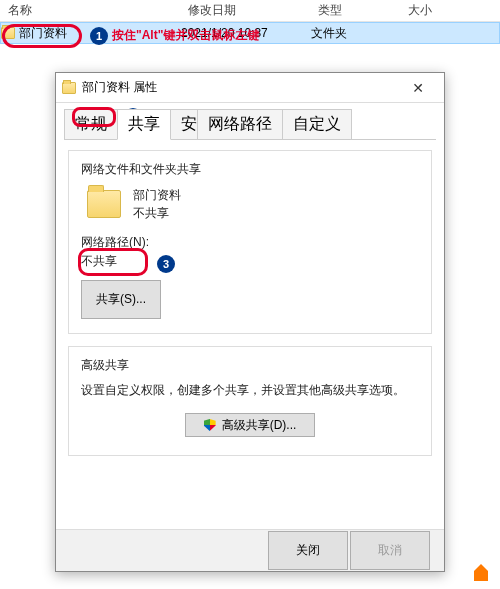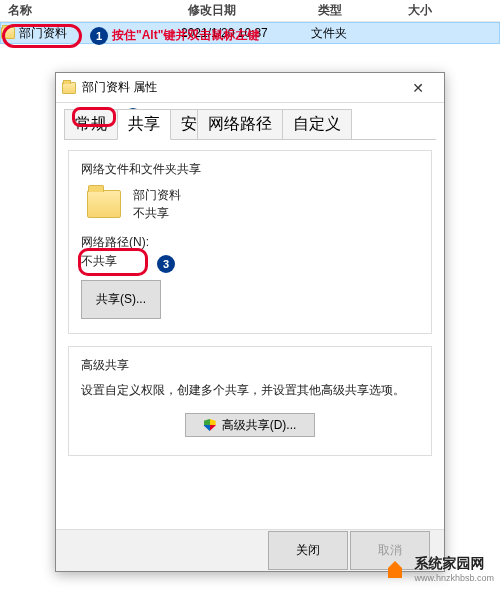--- a/index.html
+++ b/index.html
@@ -1,20 +1,20 @@
 <!DOCTYPE html>
 <html><head>
 <meta charset="utf-8">
 <style>
   * { box-sizing: border-box; margin: 0; padding: 0; font-family: "Microsoft YaHei", "SimSun", sans-serif; }
   body { width: 500px; height: 589px; background: #fff; position: relative; overflow: hidden; }
 
   
   .list-header { display: flex; height: 22px; align-items: center; font-size: 12px; color: #444; border-bottom: 1px solid #e5e5e5; }
-  .list-header > div { padding: 0 8px; font-weight: bold; }
+  .list-header > div { padding: 0 8px; }
   .col-name { width: 180px; }
   .col-date { width: 130px; }
   .col-type { width: 90px; }
   .col-size { width: 60px; }
 
   
   .list-row { display: flex; height: 22px; align-items: center; font-size: 12px; background: #cce8ff; border: 1px solid #99d1ff; }
   .list-row .col-name { display: flex; align-items: center; gap: 4px; }
   .folder-icon-sm { width: 14px; height: 12px; background: linear-gradient(#ffe9a6,#f7d56e); border: 1px solid #d9b84a; border-radius: 1px; position: relative; }
   .folder-icon-sm::before { content:""; position:absolute; top:-3px; left:0; width:6px; height:3px; background:#f7d56e; border:1px solid #d9b84a; border-bottom:none; border-radius:1px 1px 0 0; }
@@ -147,17 +147,13 @@
   </div>
 </div>
 
 <div class="ann-outline ann2"></div>
 <div class="badge b2">2</div>
 <div class="ann-outline ann3"></div>
 <div class="badge b3">3</div>
 
 <div class="watermark">
   <div class="wm-icon"></div>
-  <div>
-    <span>系统家园网</span>
-    <span class="wm-sub">www.hnzkhbsb.com</span>
-  </div>
 </div>
 
 </body></html>

